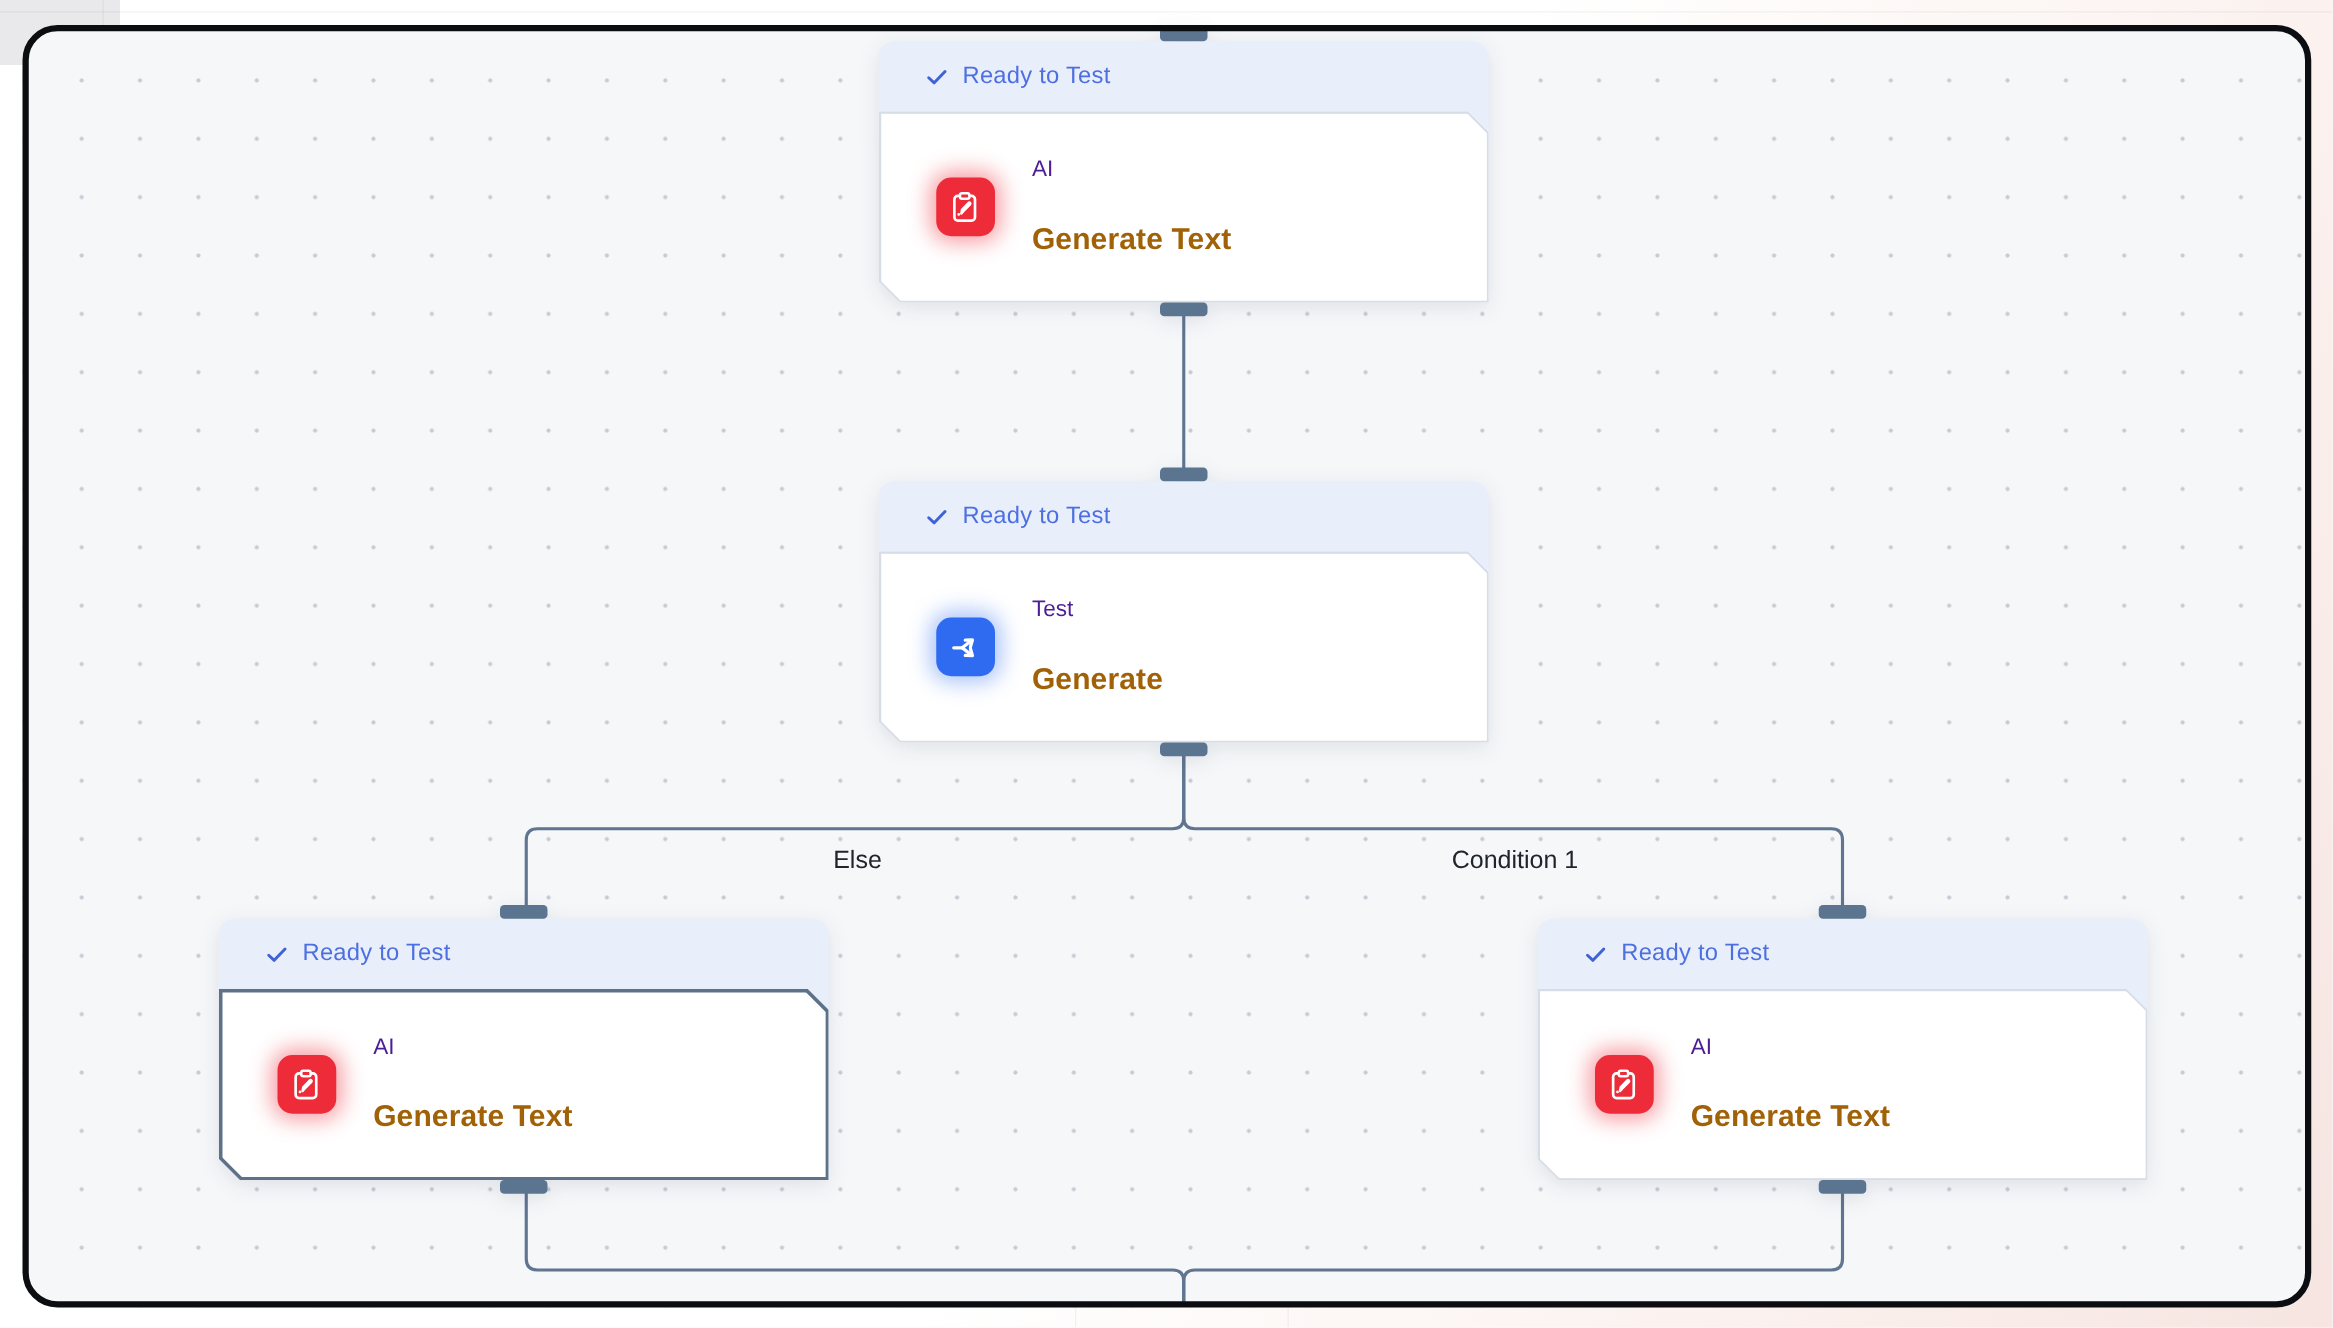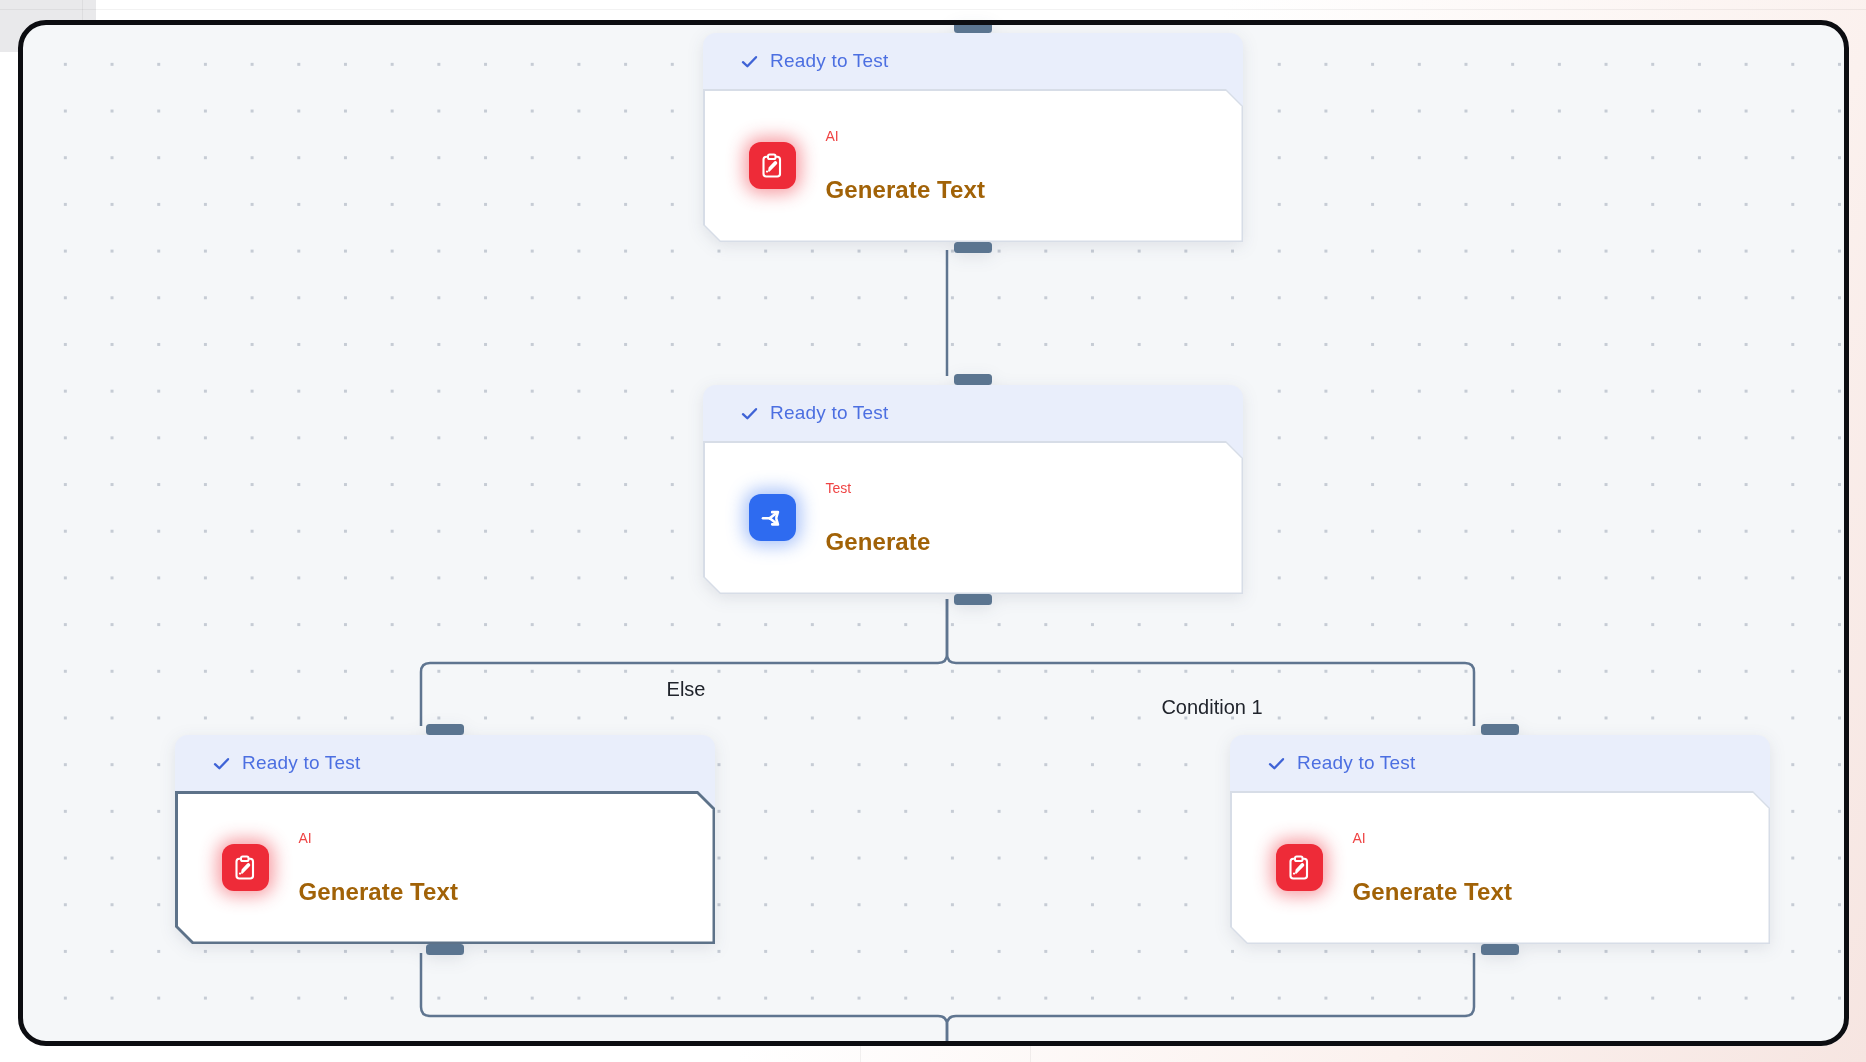--- a/index.html
+++ b/index.html
@@ -33,21 +33,21 @@
   }
   svg.edges { position:absolute; left:0; top:0; width:1866px; height:1062px; z-index:2; }
   .edge-path { stroke:#5f7590; stroke-width:2.5; fill:none; }
 
   .edge-label {
     position:absolute; transform:translate(-50%,-50%);
     font-size:20px; font-weight:500; color:#20242c; z-index:3; white-space:nowrap;
   }
 
   
-  .node { position:absolute; width:540px; height:209px; z-index:4;
+  .node { position:absolute; width:488px; height:209px; z-index:4;
     filter:drop-shadow(0 4px 8px rgba(30,41,64,0.10)); }
   .node-header {
     position:absolute; left:0; right:0; top:0; height:76px;
     background:#e9eefb; border-radius:13px 13px 0 0;
     display:flex; align-items:center; gap:11px;
     padding:0 0 20px 37px;
   }
   .status-text { font-size:19px; font-weight:500; color:#4c6fe1; letter-spacing:0.2px; }
   .check-icon { width:19px; height:19px; flex:0 0 auto; }
 
@@ -65,21 +65,21 @@
   .node.selected .node-body { inset:2.5px; }
 
   .node-icon {
     width:47px; height:47px; border-radius:12px; flex:0 0 auto;
     display:flex; align-items:center; justify-content:center; margin-right:30px;
   }
   .node-icon svg { width:30px; height:30px; }
   .node-icon.red  { background:#ee2b38; box-shadow:0 0 17px 5px rgba(238,43,56,0.45); }
   .node-icon.blue { background:#2e6bf0; box-shadow:0 0 17px 5px rgba(46,107,240,0.40); }
 
-  .node-category { font-size:14px; color:#ef4444; margin-bottom:5px; }
+  .node-category { font-size:18px; color:#4c1d95; margin-bottom:5px; }
   .node-title    { font-size:24px; font-weight:600; color:#a16207; letter-spacing:0.1px;margin-top:32px; }
 
   .handle {
     position:absolute; left:50%; width:38px; height:11px; margin-left:-19px;
     background:#5b7590; border-radius:3.5px; z-index:5;
   }
   .handle-top { top:-11px; }
   .handle-bottom { bottom:-11px; }
 
   
@@ -106,21 +106,21 @@
   <path class="edge-path" d="M947,599 L947,654 Q947,663 938,663 L430,663 Q421,663 421,672 L421,726"></path>
 
   <path class="edge-path" d="M947,599 L947,654 Q947,663 956,663 L1465,663 Q1474,663 1474,672 L1474,726"></path>
 
   <path class="edge-path" d="M421,953 L421,1007 Q421,1016 430,1016 L938,1016 Q947,1016 947,1025 L947,1043"></path>
 
   <path class="edge-path" d="M1474,953 L1474,1007 Q1474,1016 1465,1016 L956,1016 Q947,1016 947,1025 L947,1043"></path>
 </svg>
 
 <div class="edge-label" style="left:686px; top:689px;text-align:right;">Else</div>
-<div class="edge-label" style="left:1212px; top:707px;">Condition 1</div>
+<div class="edge-label" style="left:1212px; top:689px;">Condition 1</div>
 
 <div class="node n1">
   <div class="handle handle-top"></div>
   <div class="node-header">
     <svg class="check-icon" viewBox="0 0 16 16">
       <polyline points="2.5,8.6 6.2,12 13.5,4.4" fill="none" stroke="#3f63d6" stroke-width="2" stroke-linecap="round" stroke-linejoin="round"></polyline>
     </svg>
     <span class="status-text">Ready to Test</span>
   </div>
   <div class="node-body-frame">

